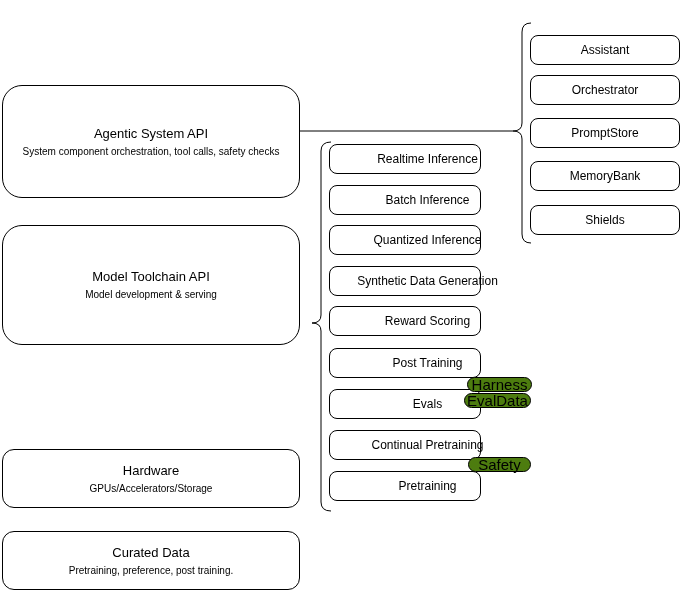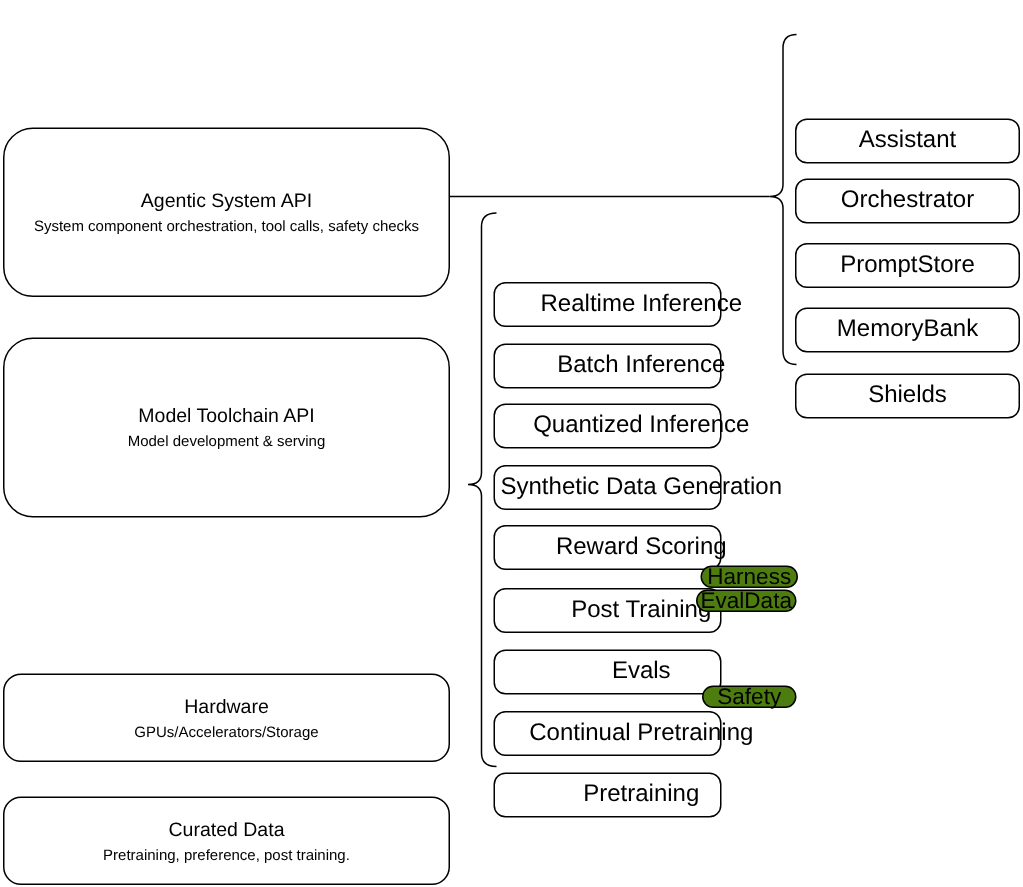--- a/index.html
+++ b/index.html
@@ -51,24 +51,23 @@
   .sbox {
     position: absolute;
     box-sizing: border-box;
     border: 1px solid #000000;
     background: #ffffff;
     border-radius: 8px;
     height: 30px;
     display: flex;
     align-items: center;
     justify-content: center;
-    font-size: 16px;
+    font-size: 12px;
     text-align: center;
     white-space: nowrap;
-    margin-top: 44px;
   }
   .mid { left: 329px; width: 152px; padding-left: 45px; }
   .m1 { top: 144px; } .m2 { top: 185px; } .m3 { top: 225px; }
   .m4 { top: 266px; } .m5 { top: 306px; } .m6 { top: 348px; }
   .m7 { top: 389px; } .m8 { top: 430px; } .m9 { top: 471px; }
   .rgt { left: 530px; width: 150px; }
   .r1 { top: 35px; } .r2 { top: 75px; } .r3 { top: 118px; }
   .r4 { top: 161px; } .r5 { top: 205px; }
   
   .pill {

